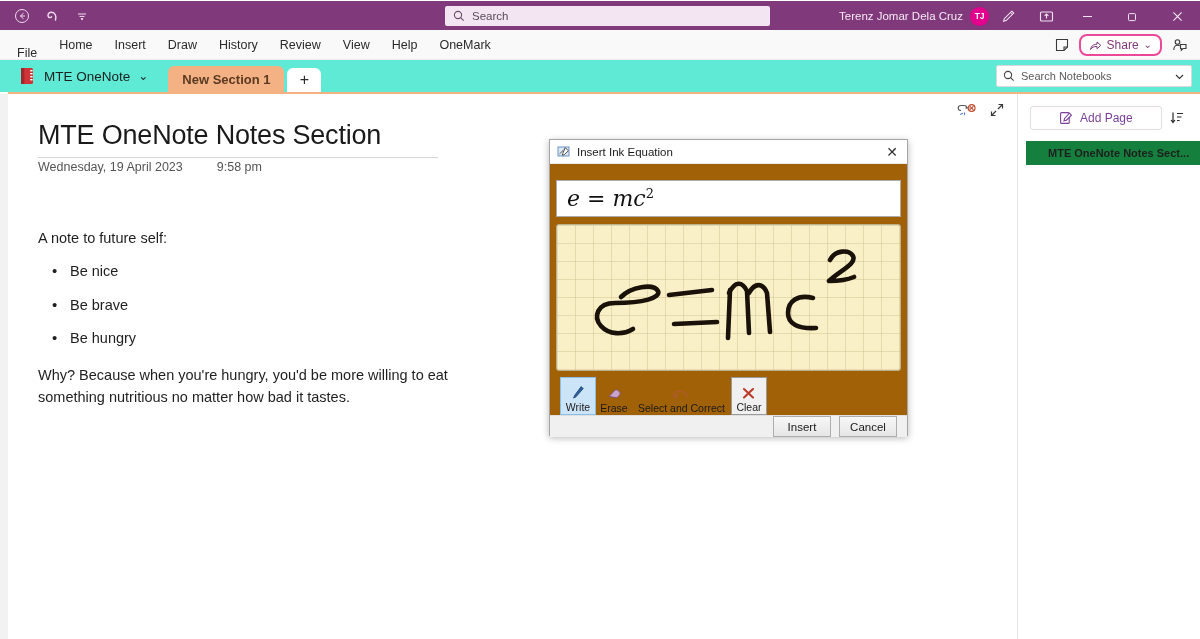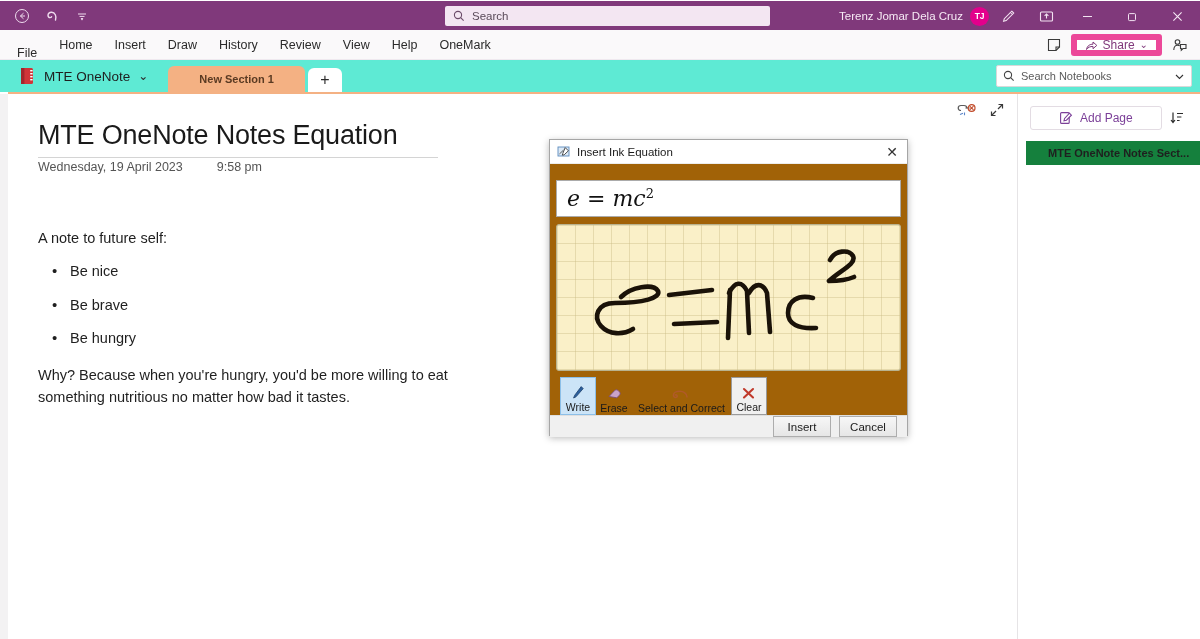--- a/index.html
+++ b/index.html
@@ -67,22 +67,22 @@
     padding: 0 11px; height: 30px;
     display: flex; align-items: center; white-space: nowrap;
   }
   .rtab:first-child { margin-left: 6px; margin-top: 16px; }
   .ribbon-right {
     position: absolute; right: 6px; top: 0; height: 30px;
     display: flex; align-items: center; gap: 2px;
   }
   .share-btn {
     display: flex; align-items: center; gap: 5px;
-    height: 22px; padding: 0 8px; border-radius: 3px;
-    background: #ffffff; border: 6px solid #ec4899;
+    height: 22px; padding: 0 8px; border-radius: 8px;
+    background: #ffffff; border: 2px solid #ec4899;
     color: #80397B; font-size: 12px;
   }
   .icon-sq { width: 30px; height: 26px; display: flex; align-items: center; justify-content: center; }
 
   
   .navbar {
     position: absolute; top: 60px; left: 0; width: 1200px; height: 32px;
     background: #5eead4;
     display: flex; align-items: flex-end;
   }
@@ -90,22 +90,22 @@
     display: flex; align-items: center; gap: 8px;
     padding: 0 14px 0 18px; height: 32px;
   }
   .nb-name { font-size: 13.5px; color: #1f1f1f; }
   .sec-tab {
     position: relative;
     height: 26px; min-width: 98px;
     background: #F4B183;
     border-radius: 6px 6px 0 0;
     display: flex; align-items: center; justify-content: center;
-    font-size: 11px; font-weight: bold; color: #5a3a22;
-    margin-left: 6px; padding: 0 31px;
+    font-size: 13px; font-weight: bold; color: #5a3a22;
+    margin-left: 6px; padding: 0 14px;
   }
   .add-sec {
     height: 24px; width: 34px;
     background: #ffffff; border-radius: 6px 6px 0 0;
     display: flex; align-items: center; justify-content: center;
     font-size: 16px; color: #2b2b2b; margin-left: 3px;
   }
   .nb-search {
     position: absolute; right: 8px; top: 5px;
     width: 196px; height: 22px;
@@ -404,21 +404,21 @@
       <div>
         <svg width="16" height="16" viewBox="0 0 16 16">
             <path d="M9.5 2.5 H13.5 V6.5" fill="none" stroke="#3a3a3a" stroke-width="1.2"></path>
             <path d="M13.5 2.5 L9 7" stroke="#3a3a3a" stroke-width="1.2"></path>
             <path d="M6.5 13.5 H2.5 V9.5" fill="none" stroke="#3a3a3a" stroke-width="1.2"></path>
             <path d="M2.5 13.5 L7 9" stroke="#3a3a3a" stroke-width="1.2"></path>
           </svg>
       </div>
     </div>
 
-    <div class="page-title">MTE OneNote Notes Equation</div>
+    <div class="page-title">MTE OneNote Notes Section</div>
     <div class="title-rule"></div>
     <div class="page-meta">
       <span>Wednesday, 19 April 2023</span>
       <span>9:58 pm</span>
     </div>
 
     <div class="note-body">
       <div>A note to future self:</div>
       <ul>
         <li>Be nice</li>

